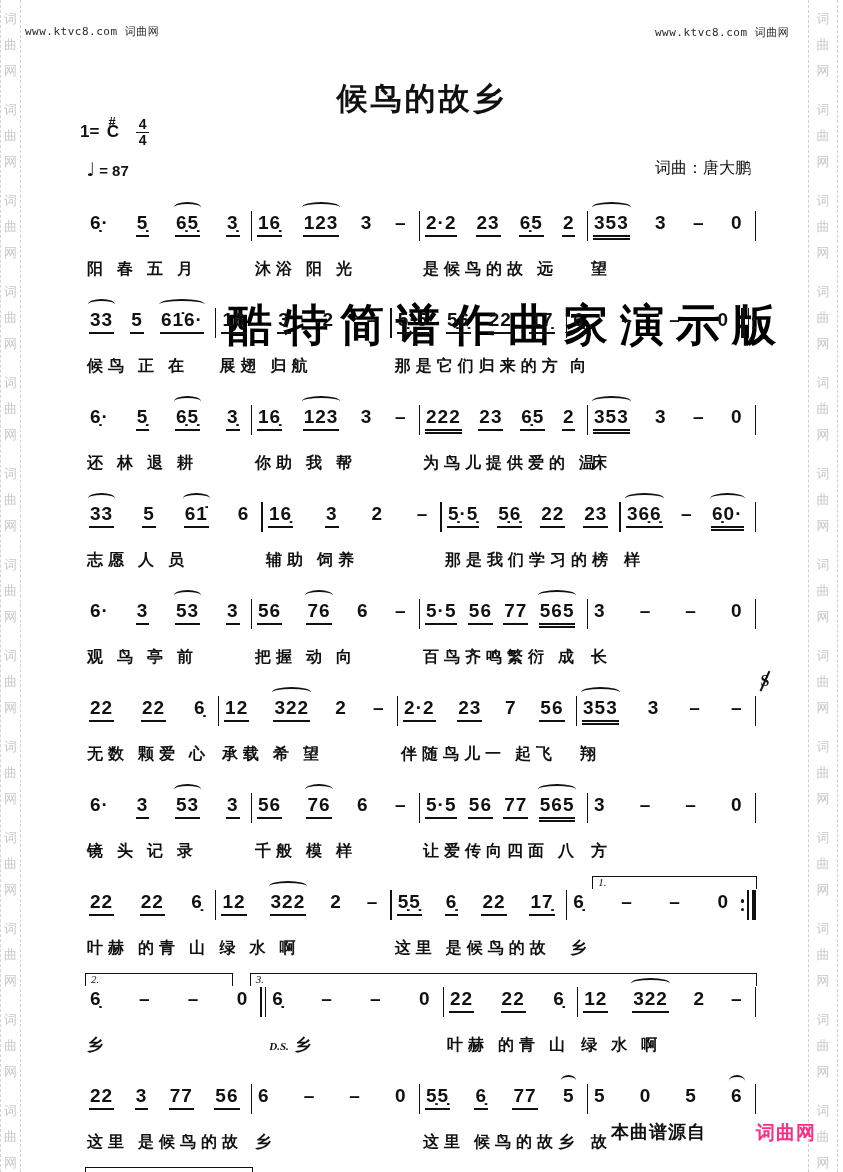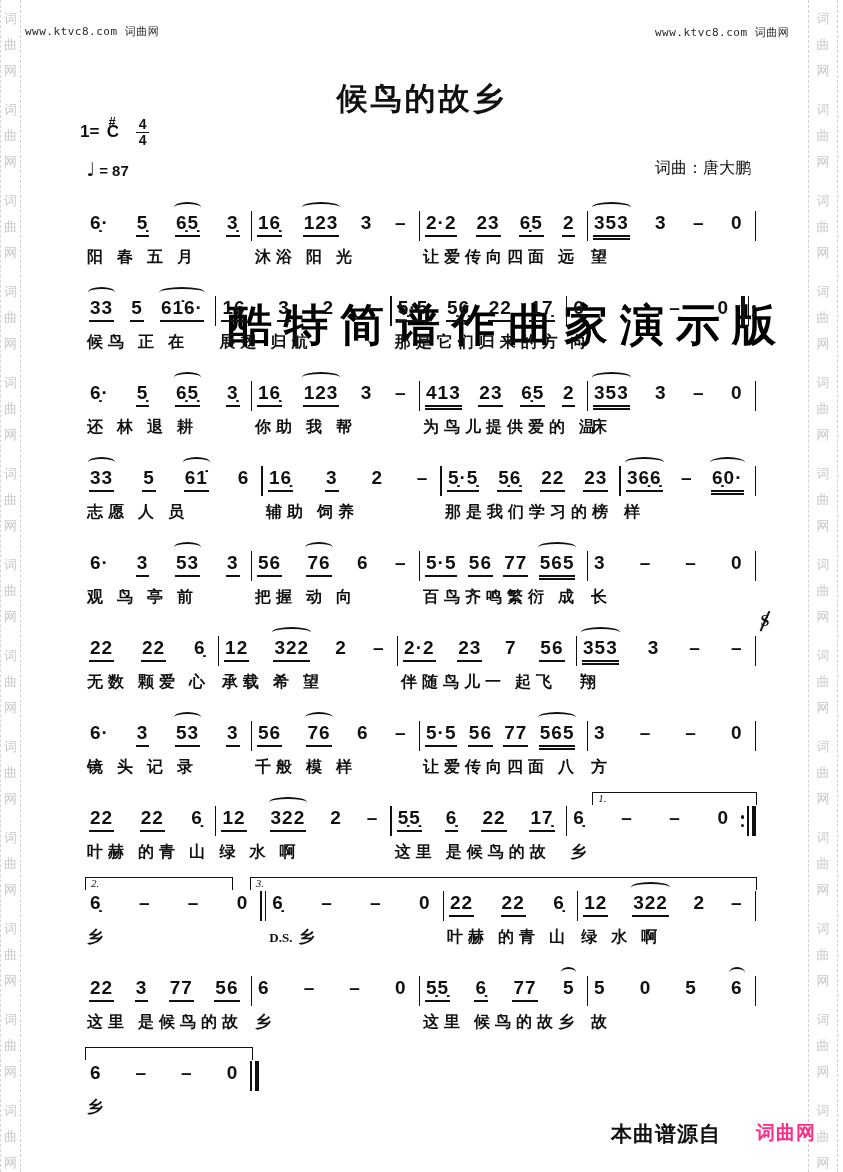--- a/index.html
+++ b/index.html
@@ -54,43 +54,43 @@
            align-items:flex-start; height:30px; padding:0 10px 0 4px; }
   .note { position:relative; display:inline-block; font-weight:bold; font-size:19px;
           line-height:24px; padding:0 1px; white-space:nowrap; letter-spacing:1px; }
   .u1 { border-bottom:2px solid #111; }
   .u2 { border-bottom:5px double #111; }
   .arc::before {
     content:""; position:absolute; left:-1px; right:-1px; top:-9px; height:9px;
     border-top:2px solid #111; border-radius:100% 100% 0 0;
   }
   .lyric { font-family:"Liberation Serif", serif; font-weight:bold; font-size:16px;
-           letter-spacing:5px; white-space:nowrap; padding-left:2px; margin-top:6px; }
-  .lyric .ds { font-family:"Liberation Serif", serif;
-               font-size:13px; letter-spacing:0; margin-right:6px; }
+           letter-spacing:5px; white-space:nowrap; padding-left:2px; margin-top:18px; }
+  .lyric .ds { font-style:italic; font-family:"Liberation Serif", serif;
+               font-size:11px; letter-spacing:0; margin-right:6px; }
   
   .bar { display:flex; flex-direction:row; align-items:center; gap:3px;
          height:30px; flex:0 0 auto; padding:0 1px; }
   .bl    { width:1.5px; height:30px; background:#111; }
   .bthick{ width:4px;  height:30px; background:#111; }
   .rdots { display:flex; flex-direction:column; justify-content:center; gap:5px; height:30px; }
   .rdots i { width:3.5px; height:3.5px; border-radius:50%; background:#111; }
   
   .volta { position:absolute; top:1px; height:13px;
            border-top:1.5px solid #111; border-left:1.5px solid #111; border-right:1.5px solid #111; }
   .volta .vlabel { position:absolute; left:5px; top:-1px; font-size:11px; font-style:italic;
                    font-family:"Liberation Serif", serif; }
   
   .segno { position:absolute; right:-16px; top:-10px; width:16px; height:20px;
            font-family:"Liberation Serif", serif; font-weight:bold; font-size:16px;
            text-align:center; line-height:20px; }
   .segno::after { content:""; position:absolute; left:7px; top:-1px; width:1.6px; height:22px;
                   background:#111; transform:rotate(24deg); }
   
-  .footer-label { position:absolute; left:611px; top:1120px; font-size:21px; font-weight:bold;
+  .footer-label { position:absolute; left:611px; top:1120px; font-size:18px; font-weight:bold;
                   letter-spacing:1px; z-index:2; }
   .footer-site  { position:absolute; left:756px; top:1120px; font-size:19px; font-weight:bold;
                   letter-spacing:1px; z-index:3; cursor:pointer; }
 </style>
 </head>
 <body>
 
 <div class="rail rail-left" style="color: rgb(201, 201, 201); padding-top: 6px;">
     <span class="rchar">词</span>
     <span class="rchar">曲</span>
@@ -243,21 +243,21 @@
       <div class="bar">
         <div class="bl"></div>
       </div>
       <div class="measure" style="flex-grow: 4; flex-basis: 0px;">
         <div class="notes">
           <span class="note u1">2·2</span>
           <span class="note u1">23</span>
           <span class="note u1">6̣5</span>
           <span class="note u1">2</span>
         </div>
-        <div class="lyric">让爱传向四面 远</div>
+        <div class="lyric">是候鸟的故 远</div>
       </div>
       <div class="bar">
         <div class="bl"></div>
       </div>
       <div class="measure" style="flex-grow: 4; flex-basis: 0px;">
         <div class="notes">
           <span class="note u2 arc">353</span>
           <span class="note">3</span>
           <span class="note">–</span>
           <span class="note">0</span>
@@ -342,21 +342,21 @@
           <span class="note">3</span>
           <span class="note">–</span>
         </div>
         <div class="lyric">你助 我 帮</div>
       </div>
       <div class="bar">
         <div class="bl"></div>
       </div>
       <div class="measure" style="flex-grow: 4; flex-basis: 0px;">
         <div class="notes">
-          <span class="note u2">413</span>
+          <span class="note u2">222</span>
           <span class="note u1">23</span>
           <span class="note u1">6̣5</span>
           <span class="note u1">2</span>
         </div>
         <div class="lyric">为鸟儿提供爱的 温</div>
       </div>
       <div class="bar">
         <div class="bl"></div>
       </div>
       <div class="measure" style="flex-grow: 4; flex-basis: 0px;">

